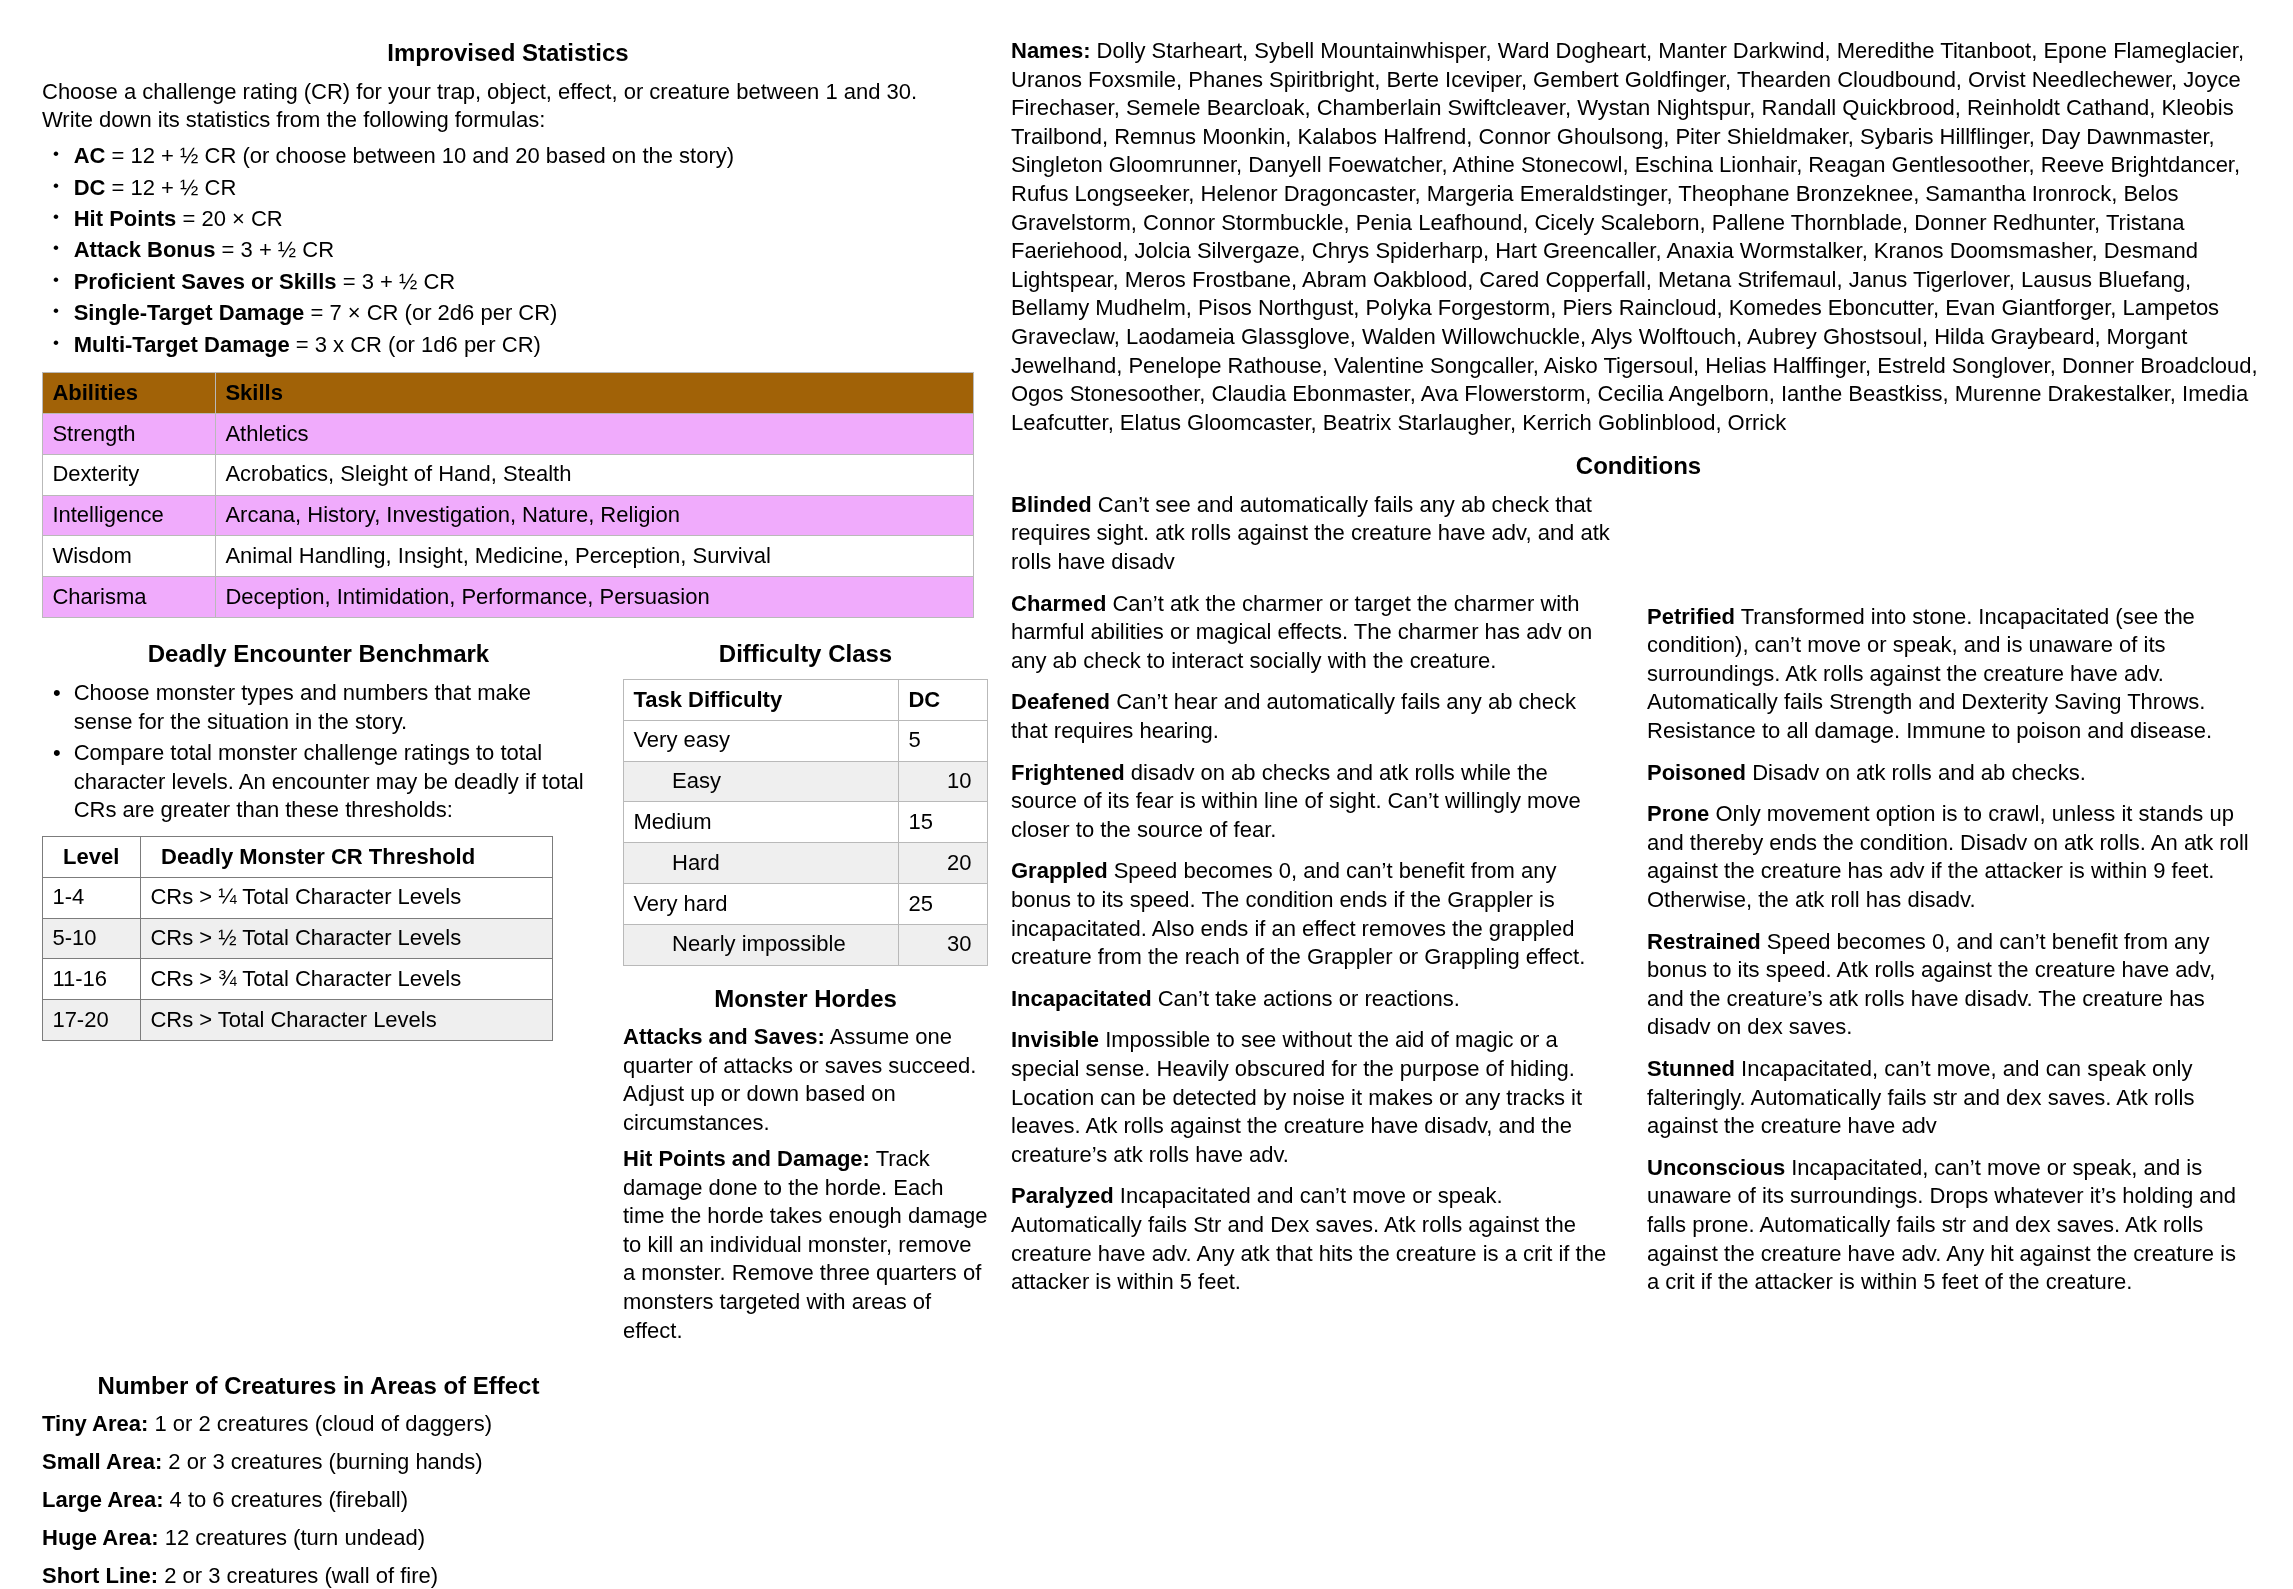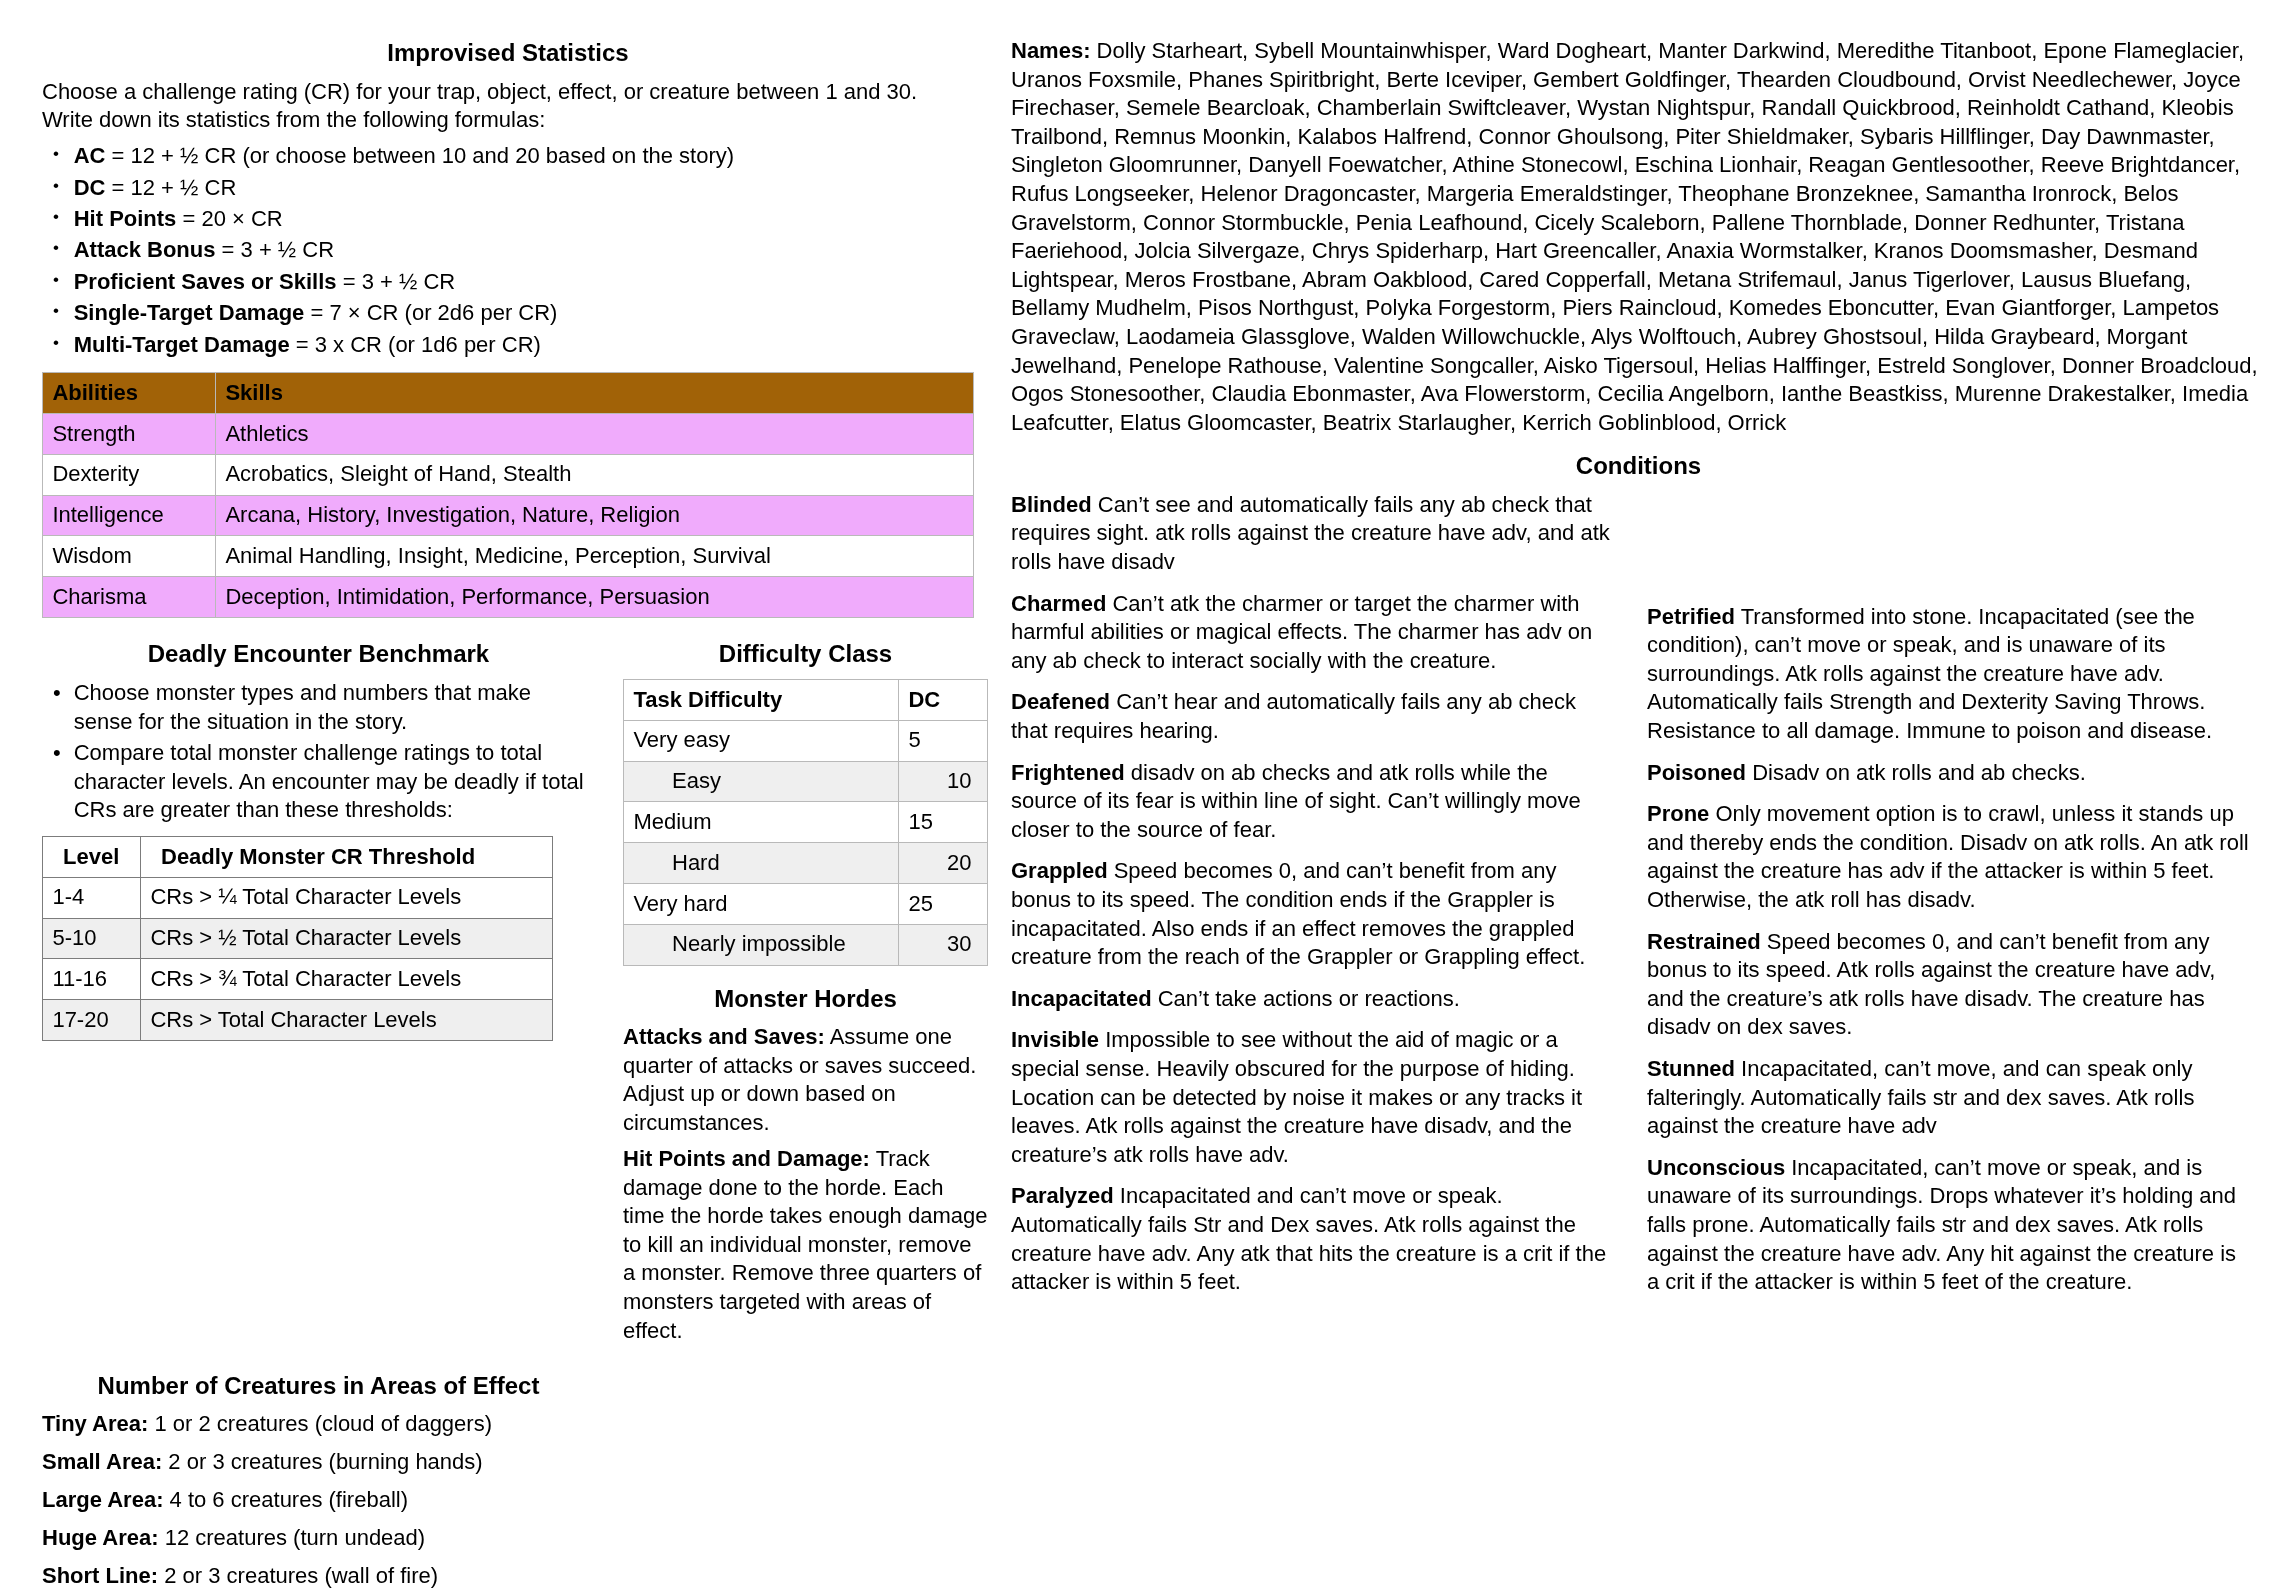--- a/index.html
+++ b/index.html
@@ -251,21 +251,21 @@
           <p class="cond"><b>Deafened</b><span> Can’t hear and automatically fails any ab check that requires hearing.</span></p>
           <p class="cond"><b>Frightened</b><span> disadv on ab checks and atk rolls while the source of its fear is within line of sight. Can’t willingly move closer to the source of fear.</span></p>
           <p class="cond"><b>Grappled</b><span> Speed becomes 0, and can’t benefit from any bonus to its speed. The condition ends if the Grappler is incapacitated. Also ends if an effect removes the grappled creature from the reach of the Grappler or Grappling effect.</span></p>
           <p class="cond"><b>Incapacitated</b><span> Can’t take actions or reactions.</span></p>
           <p class="cond"><b>Invisible</b><span> Impossible to see without the aid of magic or a special sense. Heavily obscured for the purpose of hiding. Location can be detected by noise it makes or any tracks it leaves. Atk rolls against the creature have disadv, and the creature’s atk rolls have adv.</span></p>
           <p class="cond"><b>Paralyzed</b><span> Incapacitated and can’t move or speak. Automatically fails Str and Dex saves. Atk rolls against the creature have adv. Any atk that hits the creature is a crit if the attacker is within 5 feet.</span></p>
         </div>
         <div class="cond-col">
           <p class="cond"><b>Petrified</b><span> Transformed into stone. Incapacitated (see the condition), can’t move or speak, and is unaware of its surroundings. Atk rolls against the creature have adv. Automatically fails Strength and Dexterity Saving Throws. Resistance to all damage. Immune to poison and disease.</span></p>
           <p class="cond"><b>Poisoned</b><span> Disadv on atk rolls and ab checks.</span></p>
-          <p class="cond"><b>Prone</b><span> Only movement option is to crawl, unless it stands up and thereby ends the condition. Disadv on atk rolls. An atk roll against the creature has adv if the attacker is within 5 feet. Otherwise, the atk roll has disadv.</span></p>
+          <p class="cond"><b>Prone</b><span> Only movement option is to crawl, unless it stands up and thereby ends the condition. Disadv on atk rolls. An atk roll against the creature has adv if the attacker is within 9 feet. Otherwise, the atk roll has disadv.</span></p>
           <p class="cond"><b>Restrained</b><span> Speed becomes 0, and can’t benefit from any bonus to its speed. Atk rolls against the creature have adv, and the creature’s atk rolls have disadv. The creature has disadv on dex saves.</span></p>
           <p class="cond"><b>Stunned</b><span> Incapacitated, can’t move, and can speak only falteringly. Automatically fails str and dex saves. Atk rolls against the creature have adv</span></p>
           <p class="cond"><b>Unconscious</b><span> Incapacitated, can’t move or speak, and is unaware of its surroundings. Drops whatever it’s holding and falls prone. Automatically fails str and dex saves. Atk rolls against the creature have adv. Any hit against the creature is a crit if the attacker is within 5 feet of the creature.</span></p>
         </div>
       </div>
     </div>
 
   </div>
 </div>
 

